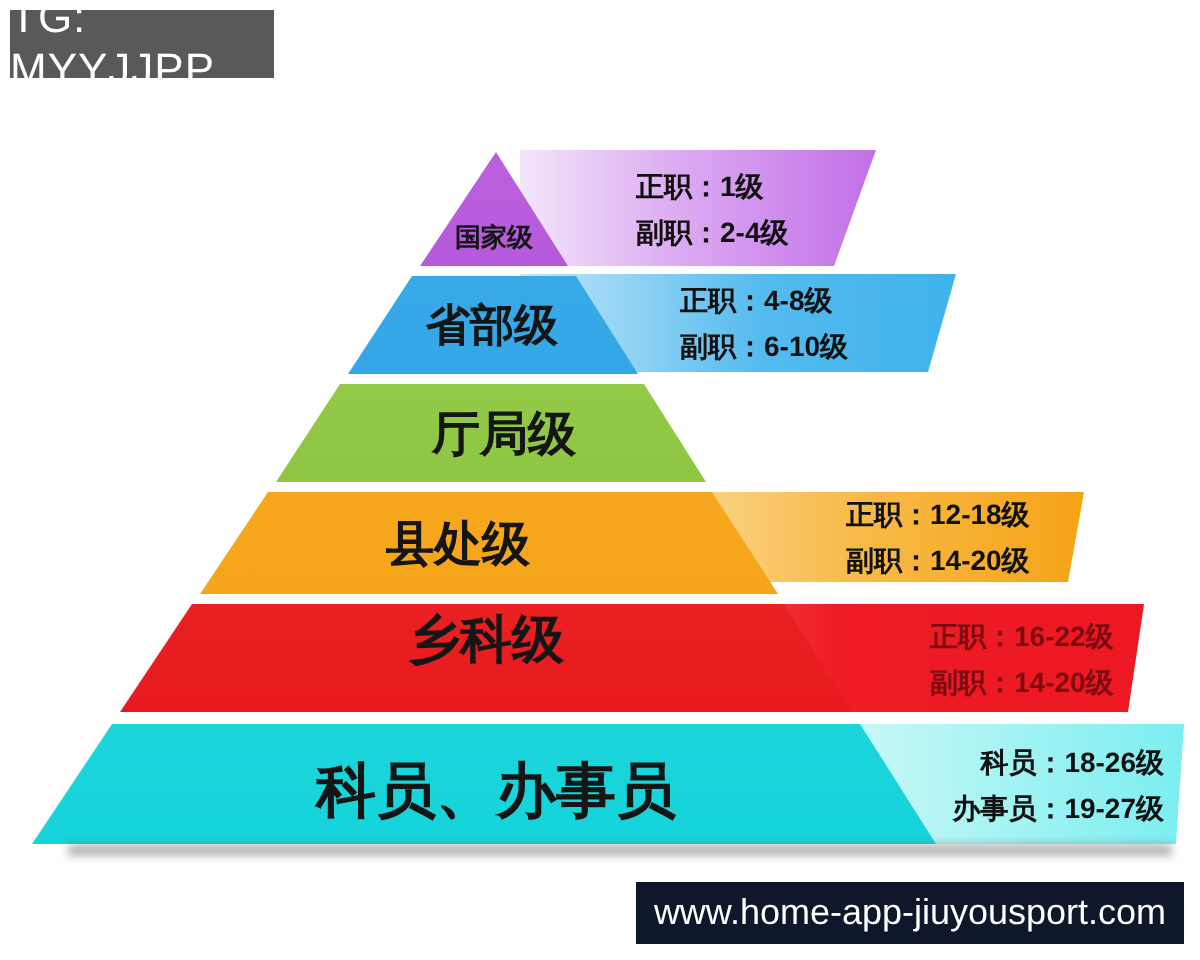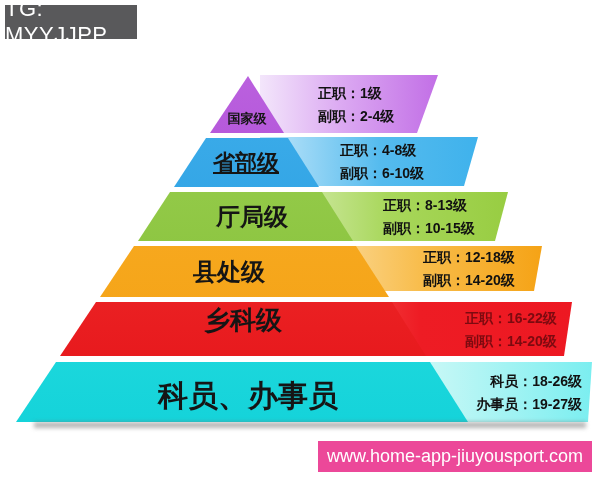--- a/index.html
+++ b/index.html
@@ -10,21 +10,21 @@
   }
   
   .badge{
     position:absolute;left:5px;top:5px;width:132px;height:34px;
     background:#59595b;display:flex;align-items:center;justify-content:center;
   }
   .badge span{color:#fff;font-size:22px;letter-spacing:.5px;}
   
   .watermark{
     position:absolute;left:318px;top:441px;width:274px;height:31px;
-    background:#ec4899;display:flex;align-items:center;justify-content:center;
+    background:#0f172a;display:flex;align-items:center;justify-content:center;
   }
   .watermark span{color:#fff;font-size:18px;}
   
   .banner{
     position:absolute;z-index:1;display:flex;flex-direction:column;
     justify-content:center;gap:3px;box-sizing:border-box;
     font-size:14px;font-weight:bold;color:#111;line-height:20px;
   }
   .b1{left:260px;top:75px;width:178px;height:58px;padding-left:58px;
       background:linear-gradient(90deg,#f3e6fb,#dcaaf2 45%,#c26fe6);
@@ -59,21 +59,21 @@
   .l5{background:linear-gradient(180deg,#f8423c,#e20c13);
       clip-path:polygon(96px 302px,392px 302px,426px 356px,60px 356px);}
   .l6{background:linear-gradient(180deg,#a5f6f3 0%,#2ce0e1 40%,#0fd0d8 100%);
       clip-path:polygon(56px 362px,430px 362px,468px 422px,16px 422px);}
   
   .lbl{
     position:absolute;transform:translate(-50%,-50%);
     font-weight:bold;color:#151515;white-space:nowrap;
   }
   .lbl1{left:247px;top:119px;font-size:13px;}
-  .lbl2{left:246px;top:163px;font-size:22px;text-decoration:underline;}
+  .lbl2{left:246px;top:163px;font-size:22px;}
   .lbl3{left:252px;top:217px;font-size:24px;}
   .lbl4{left:229px;top:272px;font-size:24px;}
   .lbl5{left:243px;top:320px;font-size:26px;}
   .lbl6{left:248px;top:396px;font-size:30px;}
   
   .base-shadow{
     position:absolute;left:34px;top:422px;width:552px;height:6px;z-index:0;
     background:rgba(110,110,110,.5);filter:blur(2px);z-index:3;
   }
 </style>
@@ -86,24 +86,20 @@
     <span>TG: MYYJJPP</span>
   </div>
 
   <div class="banner b1">
     <div>正职：1级</div>
     <div>副职：2-4级</div>
   </div>
   <div class="banner b2">
     <div>正职：4-8级</div>
     <div>副职：6-10级</div>
-  </div>
-  <div class="banner b3">
-    <div>正职：8-13级</div>
-    <div>副职：10-15级</div>
   </div>
   <div class="banner b4">
     <div>正职：12-18级</div>
     <div>副职：14-20级</div>
   </div>
   <div class="banner b5">
     <div>正职：16-22级</div>
     <div>副职：14-20级</div>
   </div>
   <div class="banner b6">

